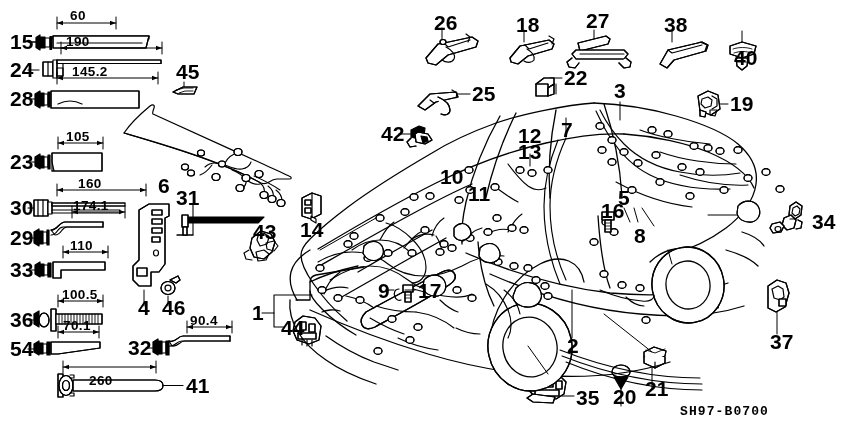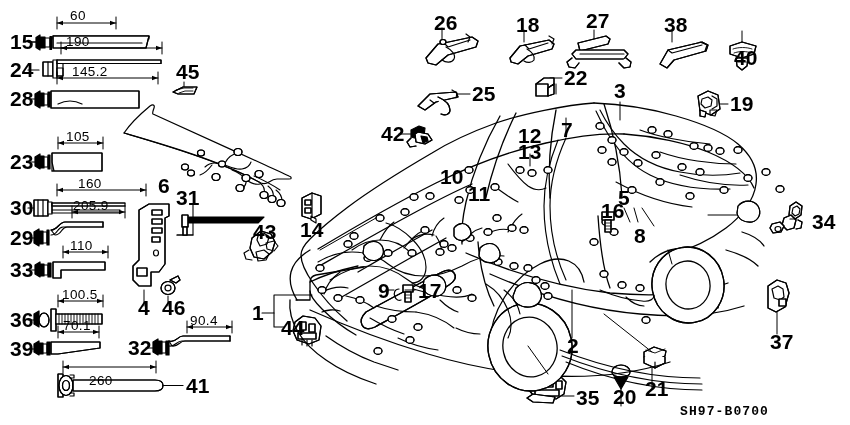--- a/index.html
+++ b/index.html
@@ -1,21 +1,21 @@
 <!DOCTYPE html>
 <html><head>
 <meta charset="utf-8">
 <style>
   html,body{margin:0;padding:0;background:#ffffff;}
   body{width:850px;height:425px;overflow:hidden;font-family:"Liberation Sans",sans-serif;}
   #sheet{position:relative;width:850px;height:425px;background:#fff;}
   #sheet svg{position:absolute;left:0;top:0;}
   .lbl{position:absolute;font-family:"Liberation Sans",sans-serif;font-weight:bold;color:#000;
        font-size:21px;line-height:15px;white-space:nowrap;}
-  .dim{position:absolute;font-family:"Liberation Sans",sans-serif;font-weight:normal;color:#000;
+  .dim{position:absolute;font-family:"Liberation Sans",sans-serif;font-weight:bold;color:#000;
        font-size:13.5px;line-height:14px;white-space:nowrap;letter-spacing:.4px;}
   .code{position:absolute;font-family:"Liberation Mono",monospace;font-weight:bold;color:#000;
         font-size:13px;letter-spacing:1.1px;white-space:nowrap;}
 </style>
 </head>
 <body>
 
 <div id="sheet">
 
 <svg width="850" height="425" viewBox="0 0 850 425" stroke="#000" fill="none" stroke-linecap="round" stroke-linejoin="round">
@@ -784,21 +784,21 @@
 </svg>
 
 <div class="lbl" style="left:10px;top:34px;">15</div>
 <div class="lbl" style="left:10px;top:62px;">24</div>
 <div class="lbl" style="left:10px;top:91px;">28</div>
 <div class="lbl" style="left:10px;top:154px;">23</div>
 <div class="lbl" style="left:10px;top:200px;">30</div>
 <div class="lbl" style="left:10px;top:230px;">29</div>
 <div class="lbl" style="left:10px;top:262px;">33</div>
 <div class="lbl" style="left:10px;top:312px;">36</div>
-<div class="lbl" style="left:10px;top:341px;">39</div>
+<div class="lbl" style="left:10px;top:341px;">54</div>
 <div class="lbl" style="left:128px;top:340px;">32</div>
 <div class="lbl" style="left:186px;top:378px;">41</div>
 
 <div class="lbl" style="left:176px;top:64px;">45</div>
 <div class="lbl" style="left:158px;top:178px;">6</div>
 <div class="lbl" style="left:176px;top:190px;">31</div>
 <div class="lbl" style="left:138px;top:300px;">4</div>
 <div class="lbl" style="left:162px;top:300px;">46</div>
 <div class="lbl" style="left:253px;top:224px;">43</div>
 <div class="lbl" style="left:300px;top:222px;">14</div>
@@ -830,21 +830,21 @@
 <div class="lbl" style="left:770px;top:334px;">37</div>
 <div class="lbl" style="left:645px;top:381px;">21</div>
 <div class="lbl" style="left:613px;top:389px;">20</div>
 <div class="lbl" style="left:576px;top:390px;">35</div>
 
 <div class="dim" style="left:70px;top:9px;">60</div>
 <div class="dim" style="left:66px;top:35px;">190</div>
 <div class="dim" style="left:72px;top:65px;">145.2</div>
 <div class="dim" style="left:66px;top:130px;">105</div>
 <div class="dim" style="left:78px;top:177px;">160</div>
-<div class="dim" style="left:73px;top:199px;">205.9</div>
+<div class="dim" style="left:73px;top:199px;">174.1</div>
 <div class="dim" style="left:70px;top:239px;">110</div>
 <div class="dim" style="left:62px;top:288px;">100.5</div>
 <div class="dim" style="left:63px;top:319px;">70.1</div>
 <div class="dim" style="left:190px;top:314px;">90.4</div>
 <div class="dim" style="left:89px;top:374px;">260</div>
 
 <div class="code" style="left:680px;top:404px;">SH97-B0700</div>
 
 </div>
 

